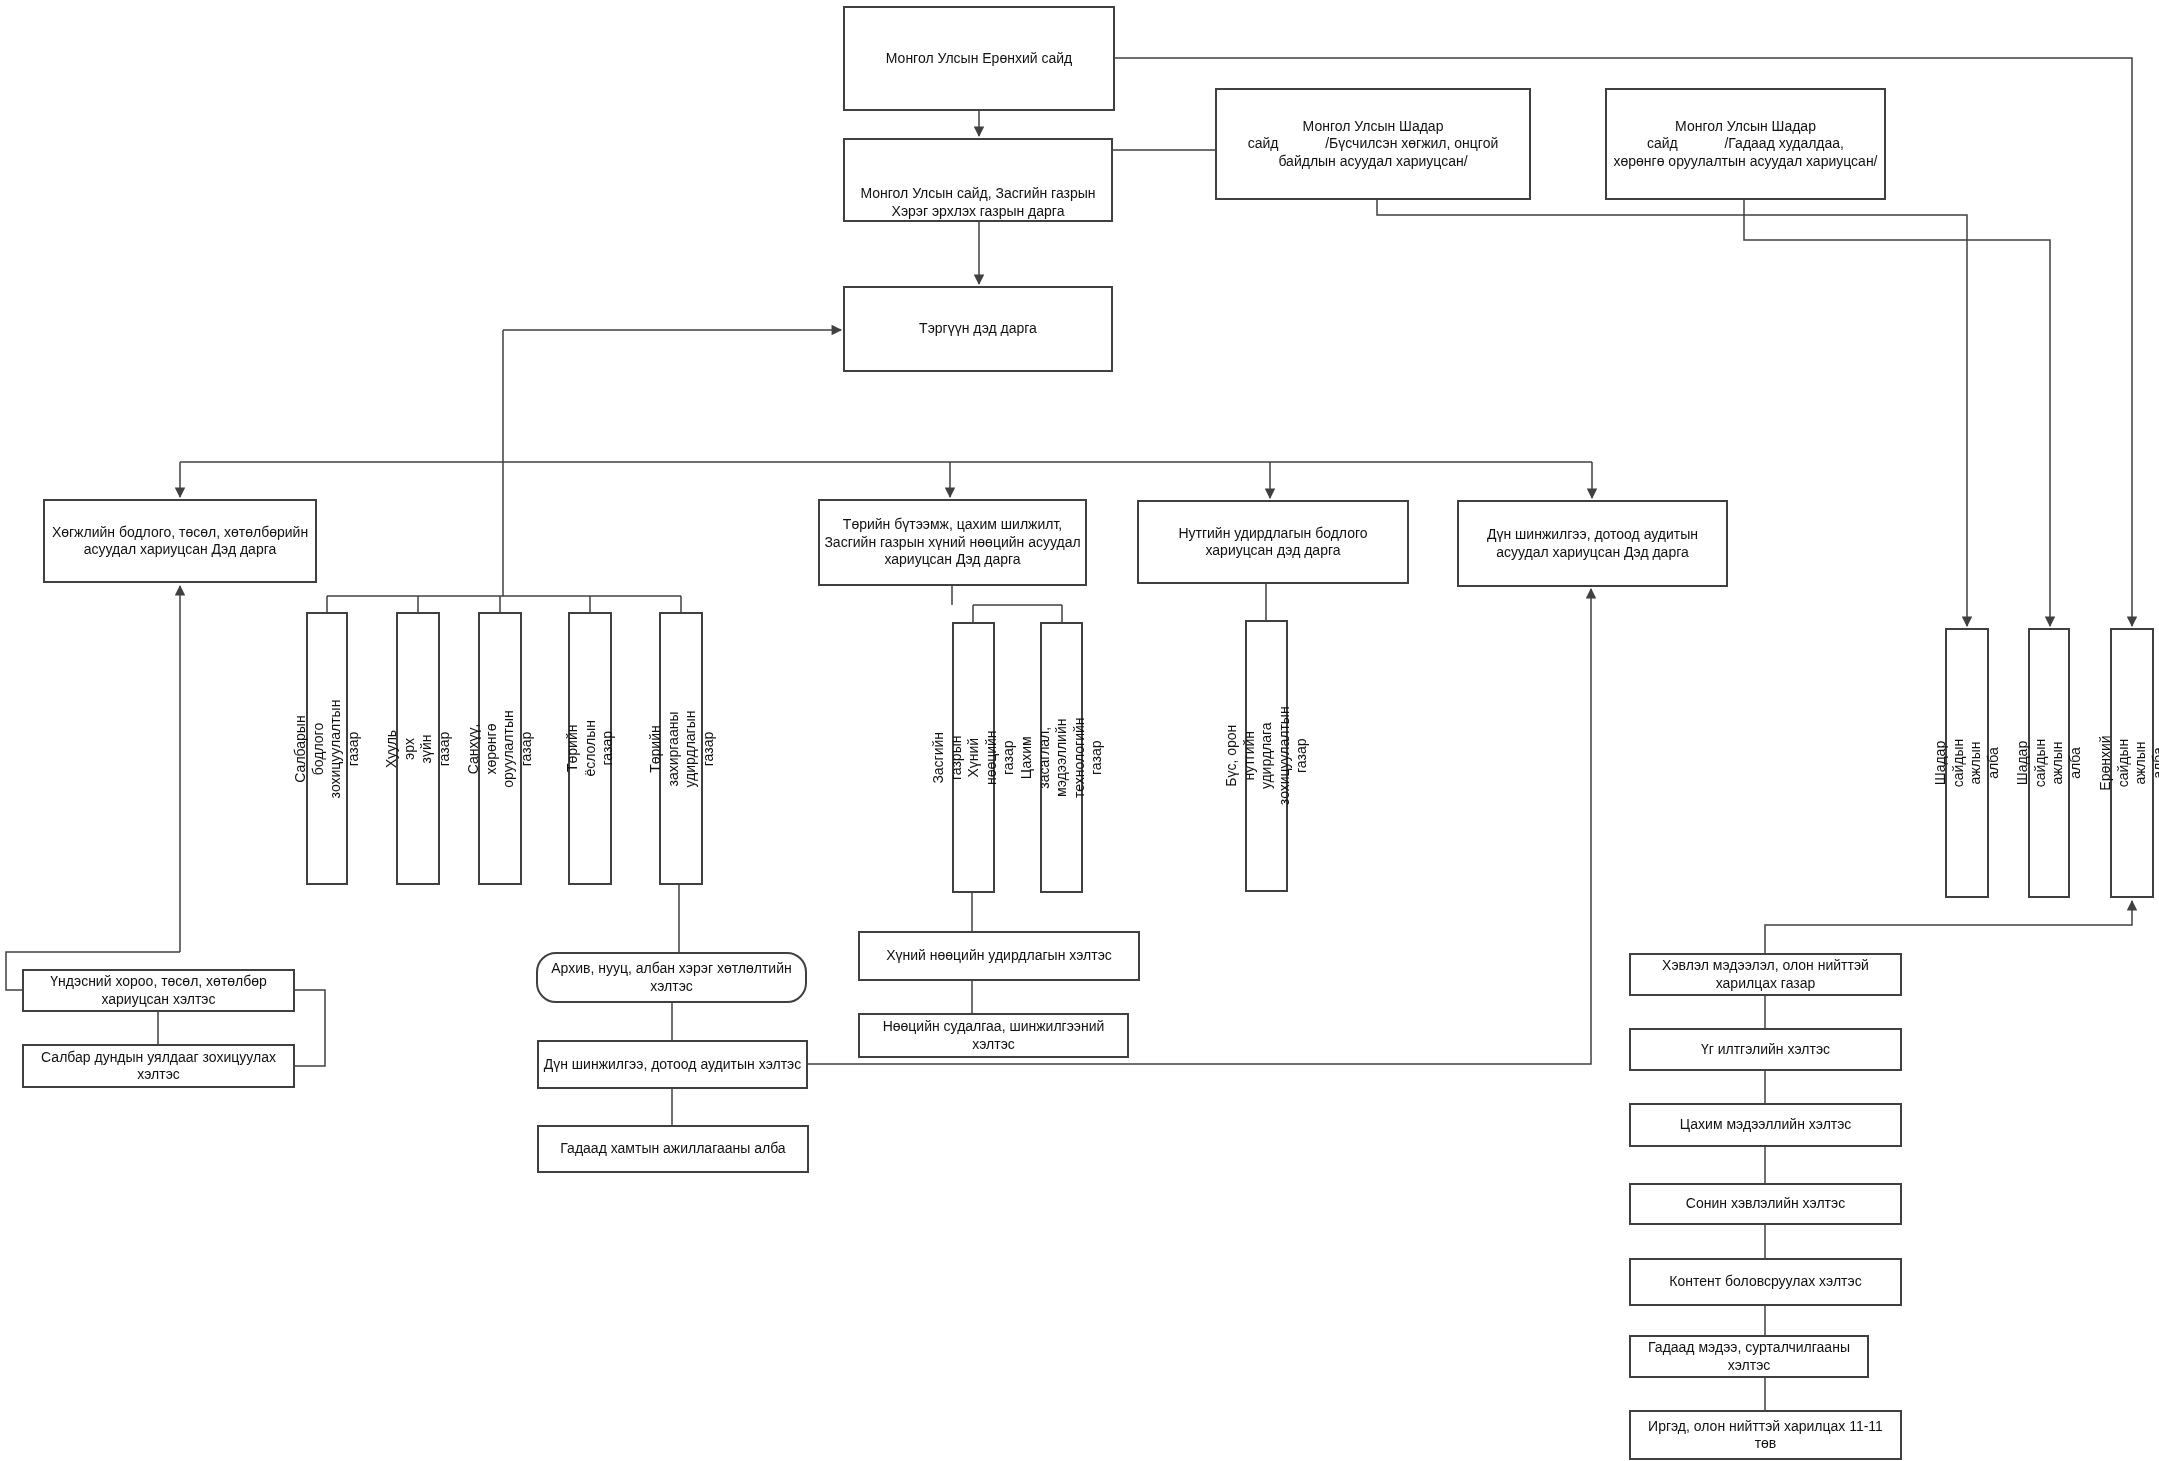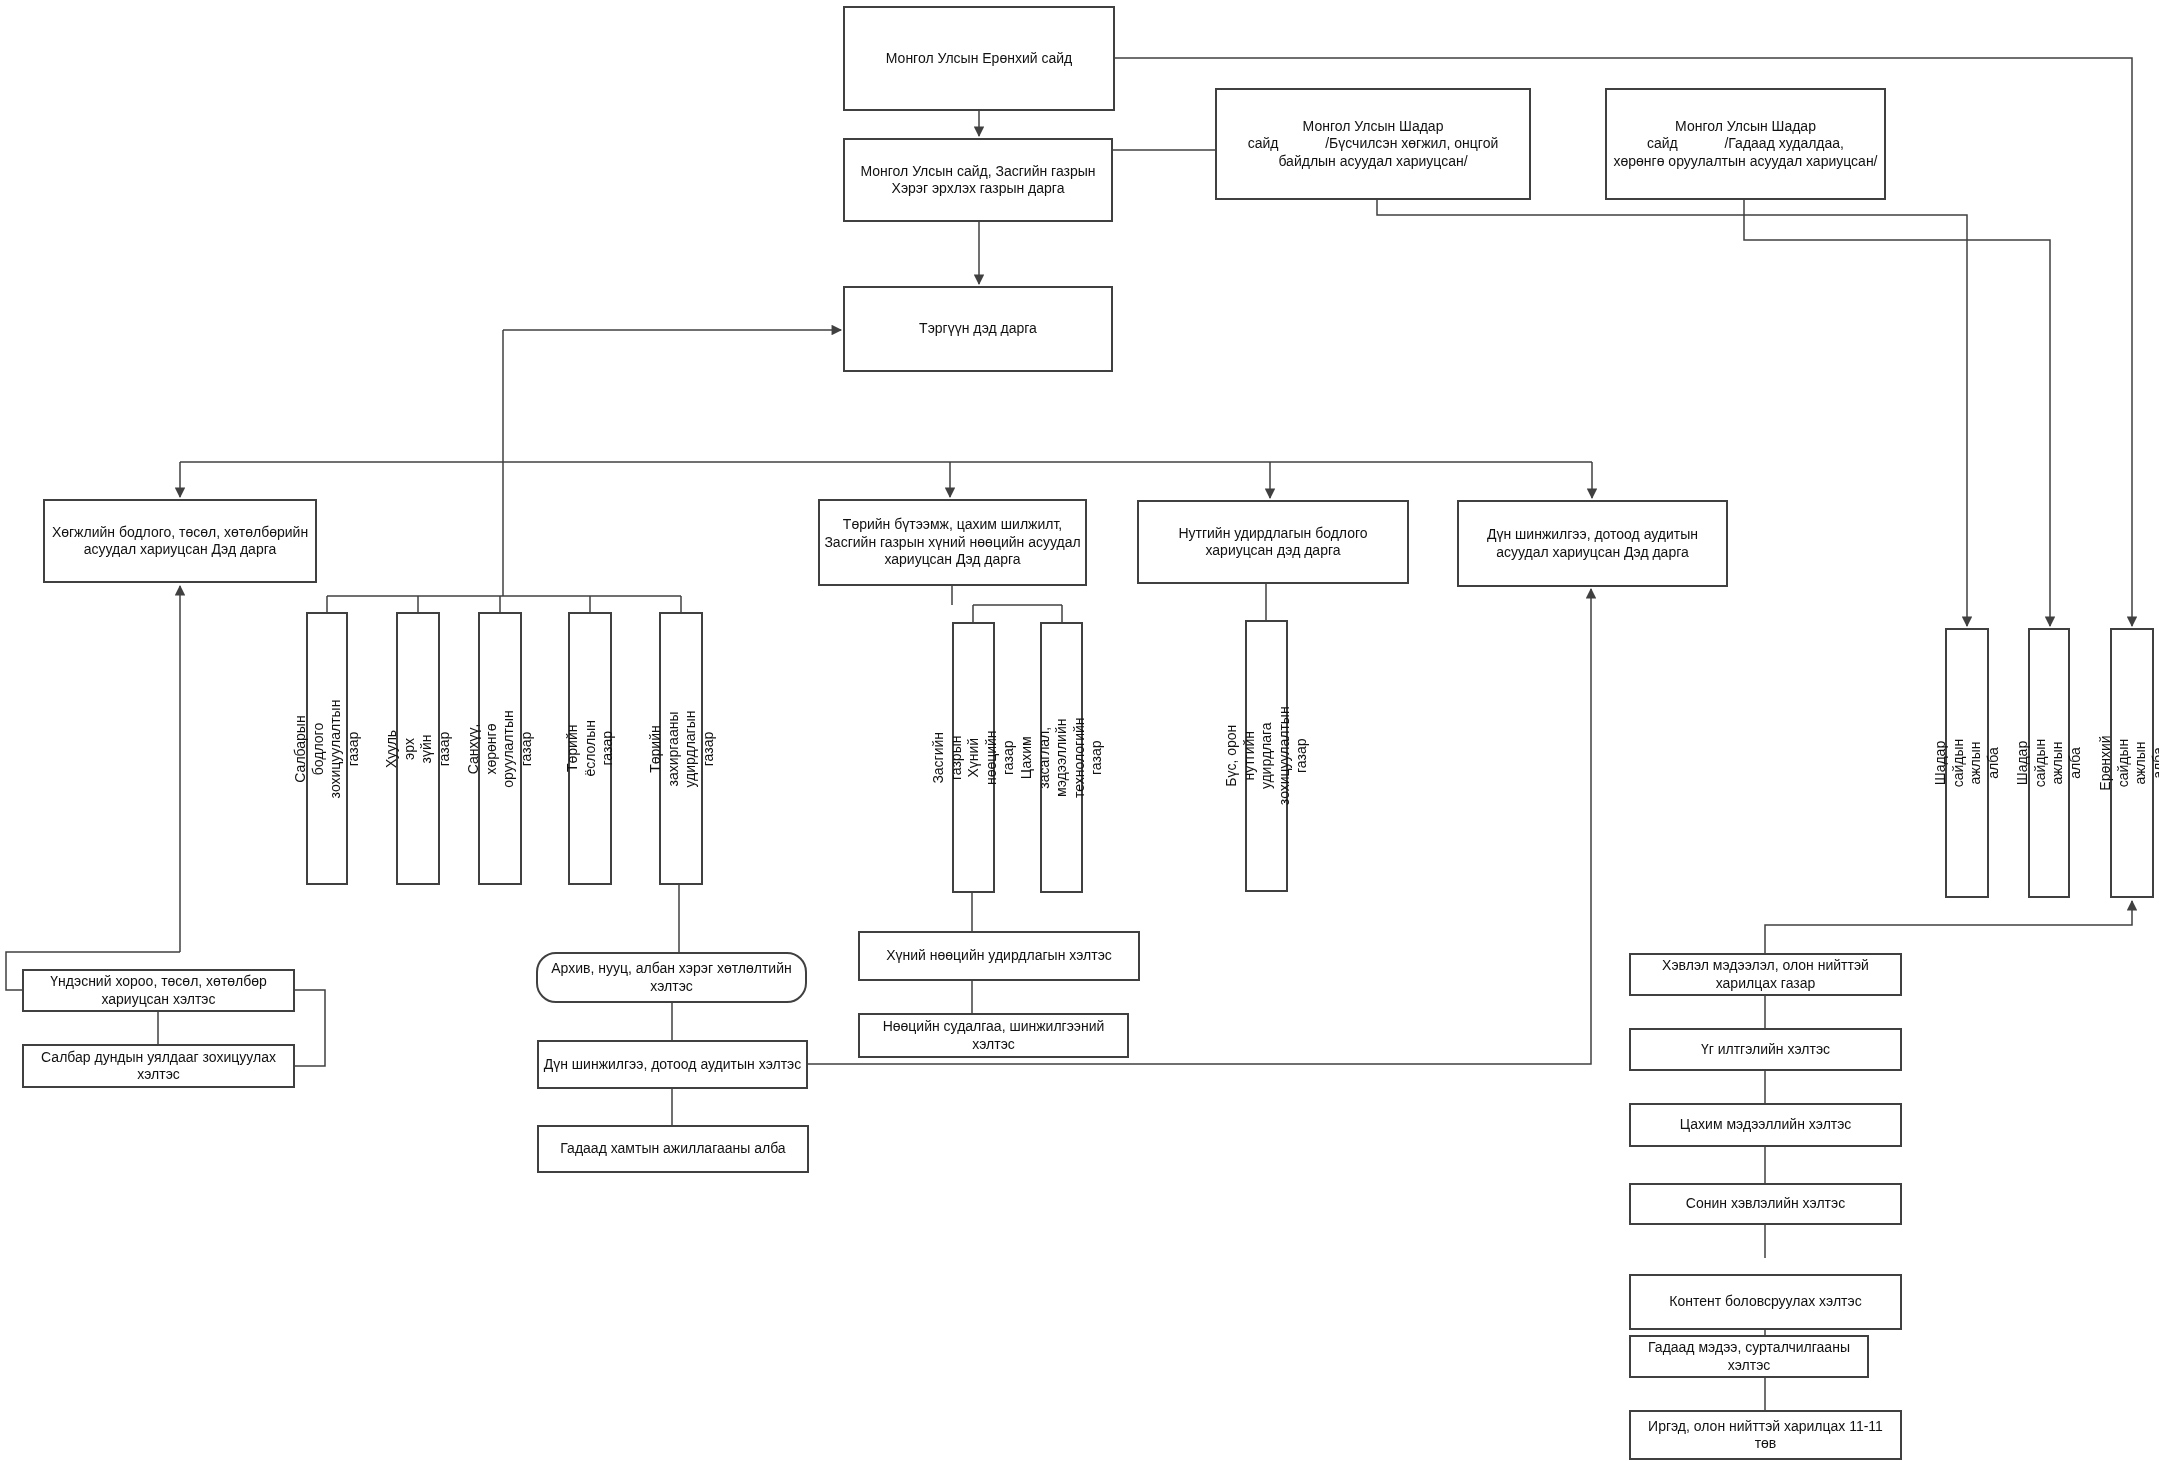--- a/index.html
+++ b/index.html
@@ -96,21 +96,21 @@
     <div class="node" style="left: 1215px; top: 88px; width: 316px; height: 112px;">
       <span class="lbl">Монгол Улсын Шадар
 сайд&nbsp;&nbsp;&nbsp;&nbsp;&nbsp;&nbsp;&nbsp;&nbsp;&nbsp;&nbsp;&nbsp;&nbsp;/Бүсчилсэн хөгжил, онцгой
 байдлын асуудал хариуцсан/</span>
     </div>
     <div class="node" style="left: 1605px; top: 88px; width: 281px; height: 112px;">
       <span class="lbl">Монгол Улсын Шадар
 сайд&nbsp;&nbsp;&nbsp;&nbsp;&nbsp;&nbsp;&nbsp;&nbsp;&nbsp;&nbsp;&nbsp;&nbsp;/Гадаад худалдаа,
 хөрөнгө оруулалтын асуудал хариуцсан/</span>
     </div>
-    <div class="node" style="left: 843px; top: 138px; width: 270px; height: 84px;">
+    <div class="node" style="left: 843px; top: 138px; width: 270px; height: 84px; align-items: flex-end;">
       <span class="lbl">Монгол Улсын сайд, Засгийн газрын
 Хэрэг эрхлэх газрын дарга</span>
     </div>
     <div class="node" style="left: 843px; top: 286px; width: 270px; height: 86px;">
       <span class="lbl">Тэргүүн дэд дарга</span>
     </div>
     <div class="node" style="left: 43px; top: 499px; width: 274px; height: 84px;">
       <span class="lbl">Хөгжлийн бодлого, төсөл, хөтөлбөрийн
 асуудал хариуцсан Дэд дарга</span>
     </div>
@@ -194,21 +194,21 @@
     </div>
     <div class="node" style="left: 1629px; top: 1028px; width: 273px; height: 43px;">
       <span class="lbl">Үг илтгэлийн хэлтэс</span>
     </div>
     <div class="node" style="left: 1629px; top: 1103px; width: 273px; height: 44px;">
       <span class="lbl">Цахим мэдээллийн хэлтэс</span>
     </div>
     <div class="node" style="left: 1629px; top: 1183px; width: 273px; height: 42px;">
       <span class="lbl">Сонин хэвлэлийн хэлтэс</span>
     </div>
-    <div class="node" style="left: 1629px; top: 1258px; width: 273px; height: 56px; margin-top: 16px;">
+    <div class="node" style="left: 1629px; top: 1258px; width: 273px; height: 48px;">
       <span class="lbl">Контент боловсруулах хэлтэс</span>
     </div>
     <div class="node" style="left: 1629px; top: 1335px; width: 240px; height: 43px;">
       <span class="lbl">Гадаад мэдээ, сурталчилгааны хэлтэс</span>
     </div>
     <div class="node" style="left: 1629px; top: 1410px; width: 273px; height: 50px;">
       <span class="lbl">Иргэд, олон нийттэй харилцах 11-11
 төв</span>
     </div>
   </div>

